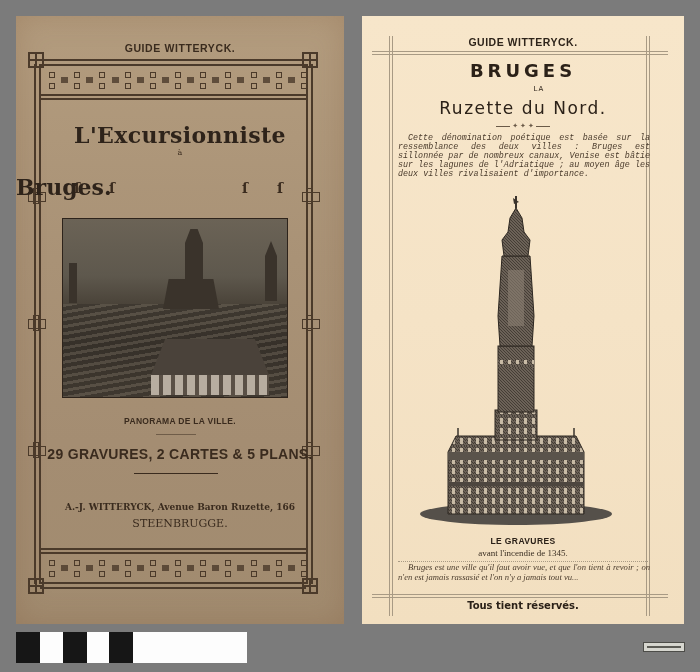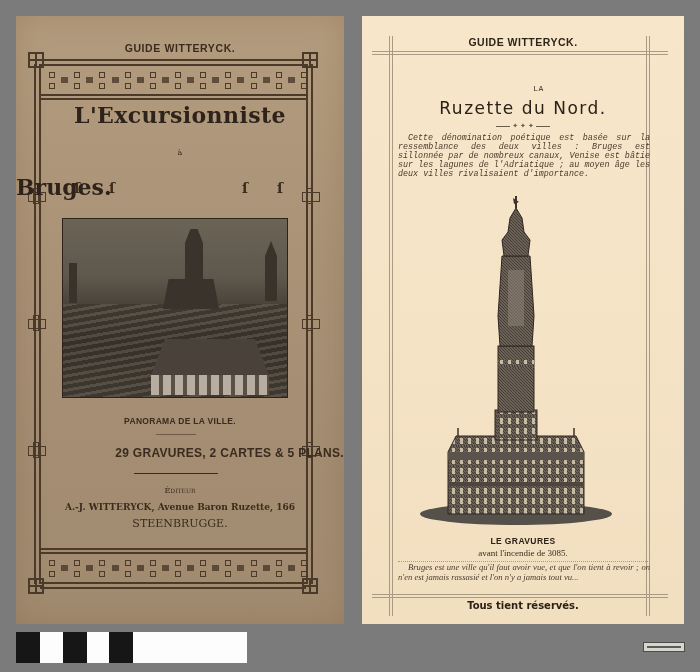--- a/index.html
+++ b/index.html
@@ -36,21 +36,21 @@
   }
   .knot {
     position:absolute; width:18px; height:10px;
     border:1.5px solid #4b3a2a; box-sizing:border-box;
   }
   .knot::after {
     content:""; position:absolute; left:4px; top:-5px; width:6px; height:16px;
     border:1.5px solid #4b3a2a; box-sizing:border-box;
   }
   .cover-title {
-    position:absolute; top:86px; left:0; width:100%; text-align:center;
+    position:absolute; top:106px; left:0; width:100%; text-align:center;
     font-family:"DejaVu Serif", serif; font-weight:bold; font-size:22px; color:#2e231a;
     letter-spacing:.4px;
   }
   .cover-a {
     position:absolute; top:132px; left:0; width:100%; text-align:center;
     font-size:8px; color:#3a2b1e;
   }
   .cover-city {
     position:absolute; top:158px; left:0; width:100%; text-align:left;
     font-family:"DejaVu Serif", serif; font-weight:bold; font-size:22px; color:#2e231a;
@@ -249,23 +249,22 @@
     <div class="tower" style="left:6px; top:44px; width:8px; height:40px;"></div>
     <div class="tower" style="left:122px; top:10px; width:18px; height:70px; clip-path:polygon(30% 0,70% 0,100% 20%,100% 100%,0 100%,0 20%);"></div>
     <div class="tower" style="left:100px; top:60px; width:56px; height:30px; clip-path:polygon(10% 0,90% 0,100% 100%,0 100%);"></div>
     <div class="tower" style="left:202px; top:22px; width:12px; height:60px; clip-path:polygon(50% 0,100% 25%,100% 100%,0 100%,0 25%);"></div>
     <div class="roof"></div>
     <div class="house"></div>
   </div>
 
   <div class="caption" style="top:400px; font-size:8.5px; letter-spacing:.3px;">PANORAMA DE LA VILLE.</div>
   <div class="rule" style="left:140px; top:418px; width:40px; opacity:.5;"></div>
-  <div class="caption" style="top:430px; font-size:12px; letter-spacing:.3px;text-align:right;">29 GRAVURES, 2 CARTES &amp; 5 PLANS.</div>
+  <div class="caption" style="top:430px; font-size:14px; letter-spacing:.3px;">29 GRAVURES, 2 CARTES &amp; 5 PLANS.</div>
   <div class="rule" style="left:118px; top:457px; width:84px;"></div>
-  <div class="small-serif" style="top:470px; font-size:8px; font-variant:small-caps;">Éditeur</div>
   <div class="small-serif" style="top:486px; font-size:9px; font-weight:bold;">A.-J. WITTERYCK, Avenue Baron Ruzette, 166</div>
   <div class="small-serif" style="top:501px; font-size:11px;">STEENBRUGGE.</div>
 
   <div class="band" style="top:539px;">
     <div class="col">
         <div class="sq"></div>
         <div class="sq"></div>
       </div>
       <div class="mid"></div>
     <div class="col">
@@ -325,20 +324,21 @@
   <div class="pv" style="left:30px; top:20px; height:580px;"></div>
   <div class="pv" style="left:284px; top:20px; height:580px;"></div>
   <div class="pv" style="left:287px; top:20px; height:580px;"></div>
   <div class="ph" style="left:10px; top:35px; width:296px;"></div>
   <div class="ph" style="left:10px; top:38px; width:296px;"></div>
   <div class="ph" style="left:36px; top:545px; width:252px; border-top-style:dotted;"></div>
   <div class="ph" style="left:10px; top:578px; width:296px;"></div>
   <div class="ph" style="left:10px; top:581px; width:296px;"></div>
 
   <div class="page-guide">GUIDE WITTERYCK.</div>
+  <div class="page-title">BRUGES</div>
   <div class="page-la">LA</div>
   <div class="page-sub">Ruzette du Nord.</div>
   <div class="fleuron">
     <span class="ln"></span>
       <span class="dot">✦</span>
       <span class="dot">✦</span>
       <span class="dot">✦</span>
       <span class="ln"></span>
   </div>
   <div class="intro">Cette dénomination poétique est basée sur la ressemblance des deux villes : Bruges est sillonnée par de nombreux canaux, Venise est bâtie sur les lagunes de l'Adriatique ; au moyen âge les deux villes rivalisaient d'importance.</div>
@@ -371,21 +371,21 @@
     <path d="M86 60 L84 44 L90 36 L92 22 L98 12 L104 22 L106 36 L112 44 L110 60 Z" fill="url(#hatch)" stroke="#2e2822"></path>
 
     <line x1="98" y1="12" x2="98" y2="0" stroke="#3a332c" stroke-width="2"></line>
     <path d="M95 2 L101 6 L96 8 Z" fill="#3a332c"></path>
 
     <line x1="40" y1="240" x2="40" y2="232" stroke="#3a332c" stroke-width="1.5"></line>
     <line x1="156" y1="240" x2="156" y2="232" stroke="#3a332c" stroke-width="1.5"></line>
   </svg>
 
   <div class="beffroi-caption">LE GRAVURES</div>
-  <div class="beffroi-sub">avant l'incendie de 3085.</div>
+  <div class="beffroi-sub">avant l'incendie de 1345.</div>
   <div class="quote">Bruges est une ville qu'il faut avoir vue, et que l'on tient à revoir ; on n'en est jamais rassasié et l'on n'y a jamais tout vu...</div>
   <div class="rights">Tous tient réservés.</div>
 </div>
 
 <div class="scale">
   <div style="width:24px; background:#161616;"></div>
   <div style="width:23px; background:#fdfdfd;"></div>
   <div style="width:24px; background:#161616;"></div>
   <div style="width:22px; background:#fdfdfd;"></div>
   <div style="width:24px; background:#161616;"></div>

